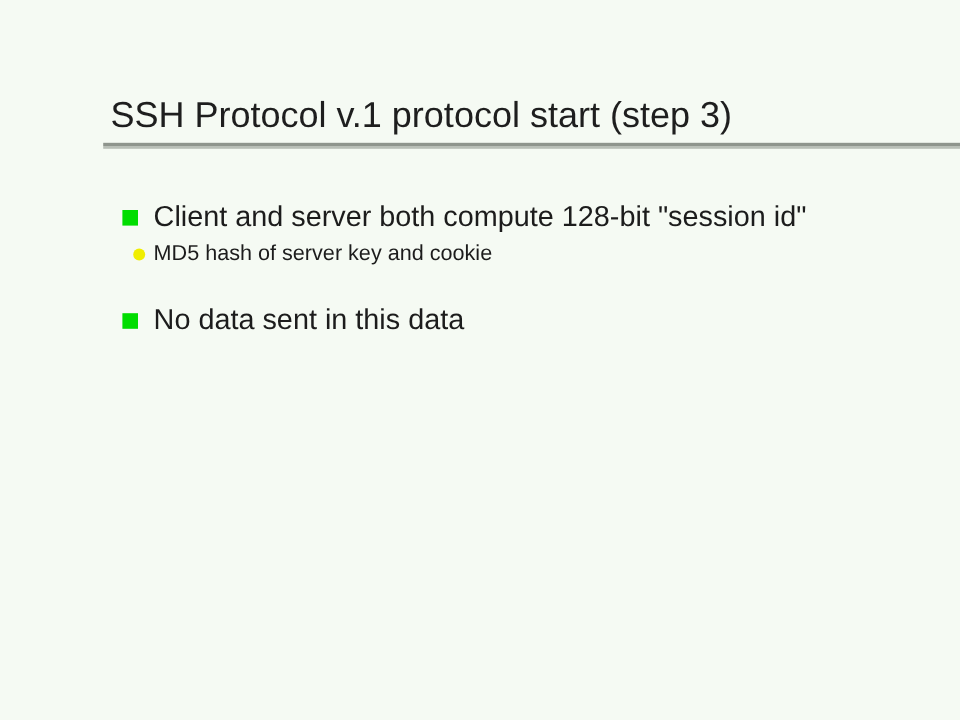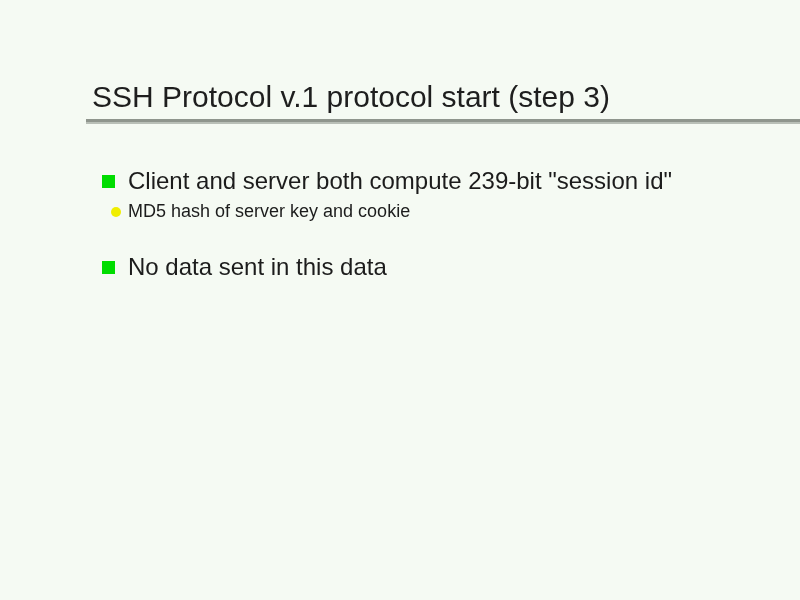--- a/index.html
+++ b/index.html
@@ -75,21 +75,21 @@
 <body>
 
 <div class="slide">
 
   <h1 class="slide-title">SSH Protocol v.1 protocol start (step 3)</h1>
 
   <div class="title-rule"></div>
 
   <div class="bullet-item">
     <span id="b1-marker" class="marker-square"></span>
-    <span id="b1-text" class="bullet-text level1">Client and server both compute 239-bit "session id"</span>
+    <span id="b1-text" class="bullet-text level1">Client and server both compute 128-bit "session id"</span>
   </div>
 
   <div class="bullet-item">
     <span id="b2-marker" class="marker-dot"></span>
     <span id="b2-text" class="bullet-text level2">MD5 hash of server key and cookie</span>
   </div>
 
   <div class="bullet-item">
     <span id="b3-marker" class="marker-square"></span>
     <span id="b3-text" class="bullet-text level1">No data sent in this data</span>

